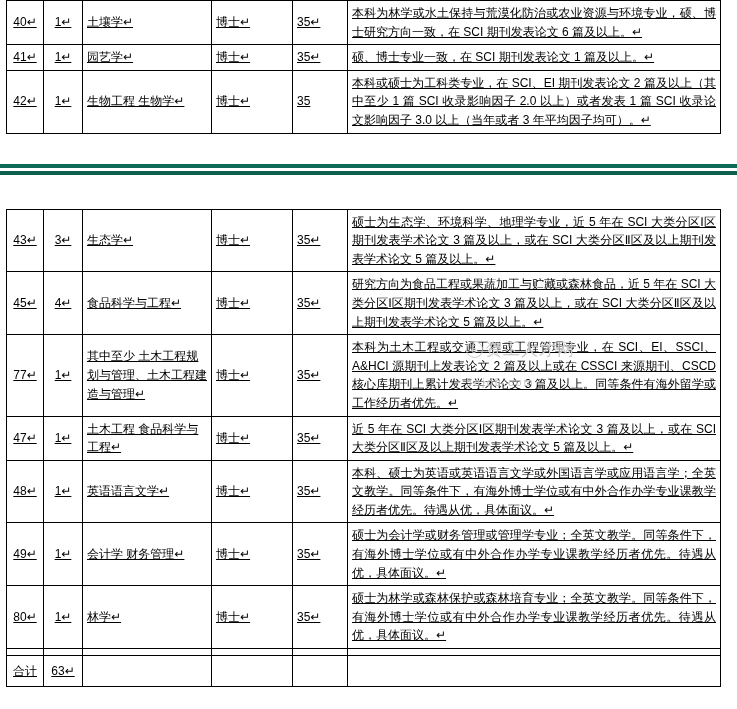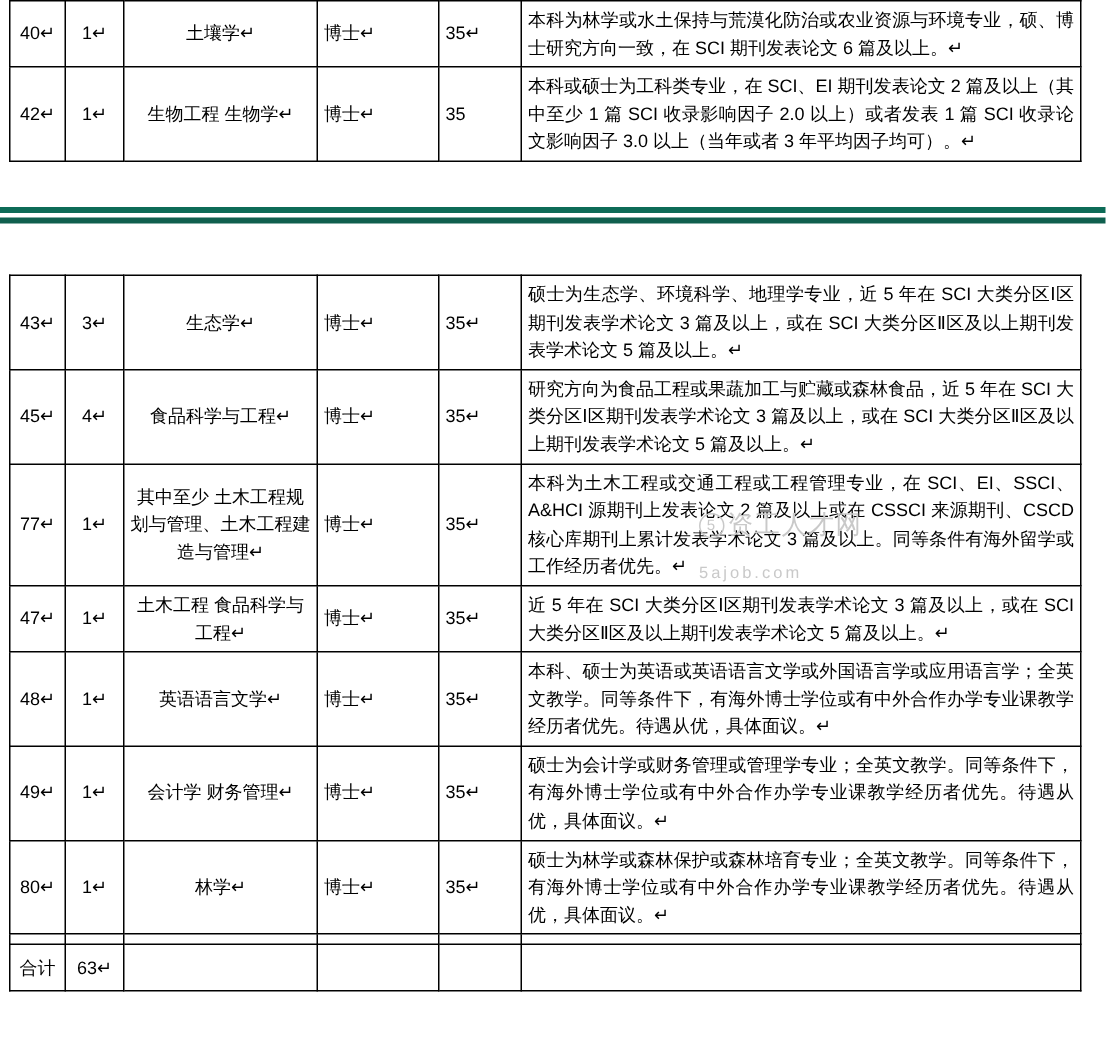--- a/index.html
+++ b/index.html
@@ -12,37 +12,38 @@
     height: 709px;
     font-family: "Liberation Sans", sans-serif;
     color: #000;
     position: relative;
     overflow: hidden;
   }
   .page {
     position: relative;
     width: 737px;
     height: 709px;
+    text-decoration: underline;
   }
   table.doc {
     border-collapse: collapse;
     table-layout: fixed;
     width: 715px;
     margin: 0 0 0 6px;
   }
   table.doc td {
     border: 1px solid #000;
     padding: 3px 4px;
     font-size: 12px;
     line-height: 1.55;
     vertical-align: middle;
   }
   .c-no { width: 28px; text-align: center; }
   .c-cnt { width: 30px; text-align: center; }
-  .c-major { width: 120px; text-align: center; }
+  .c-major { width: 120px; text-align: left; }
   .c-degree { width: 72px; text-align: left; }
   .c-age { width: 46px; text-align: left; }
   .c-req { text-align: left; }
   .req-text {
     text-align: justify;
     text-justify: inter-ideograph;
   }
   .major-text { line-height: 1.5; }
 
   
@@ -104,20 +105,28 @@
       <tbody>
         <tr>
           <td class="c-no">40↵</td>
           <td class="c-cnt">1↵</td>
           <td class="c-major major-text">土壤学↵</td>
           <td class="c-degree">博士↵</td>
           <td class="c-age">35↵</td>
           <td class="c-req req-text">本科为林学或水土保持与荒漠化防治或农业资源与环境专业，硕、博士研究方向一致，在 SCI 期刊发表论文 6 篇及以上。↵</td>
         </tr>
         <tr>
+          <td class="c-no">41↵</td>
+          <td class="c-cnt">1↵</td>
+          <td class="c-major major-text">园艺学↵</td>
+          <td class="c-degree">博士↵</td>
+          <td class="c-age">35↵</td>
+          <td class="c-req req-text">硕、博士专业一致，在 SCI 期刊发表论文 1 篇及以上。↵</td>
+        </tr>
+        <tr>
           <td class="c-no">42↵</td>
           <td class="c-cnt">1↵</td>
           <td class="c-major major-text">生物工程 生物学↵</td>
           <td class="c-degree">博士↵</td>
           <td class="c-age">35</td>
           <td class="c-req req-text">本科或硕士为工科类专业，在 SCI、EI 期刊发表论文 2 篇及以上（其中至少 1 篇 SCI 收录影响因子 2.0 以上）或者发表 1 篇 SCI 收录论文影响因子 3.0 以上（当年或者 3 年平均因子均可）。↵</td>
         </tr>
       </tbody>
     </table>
   </div>

